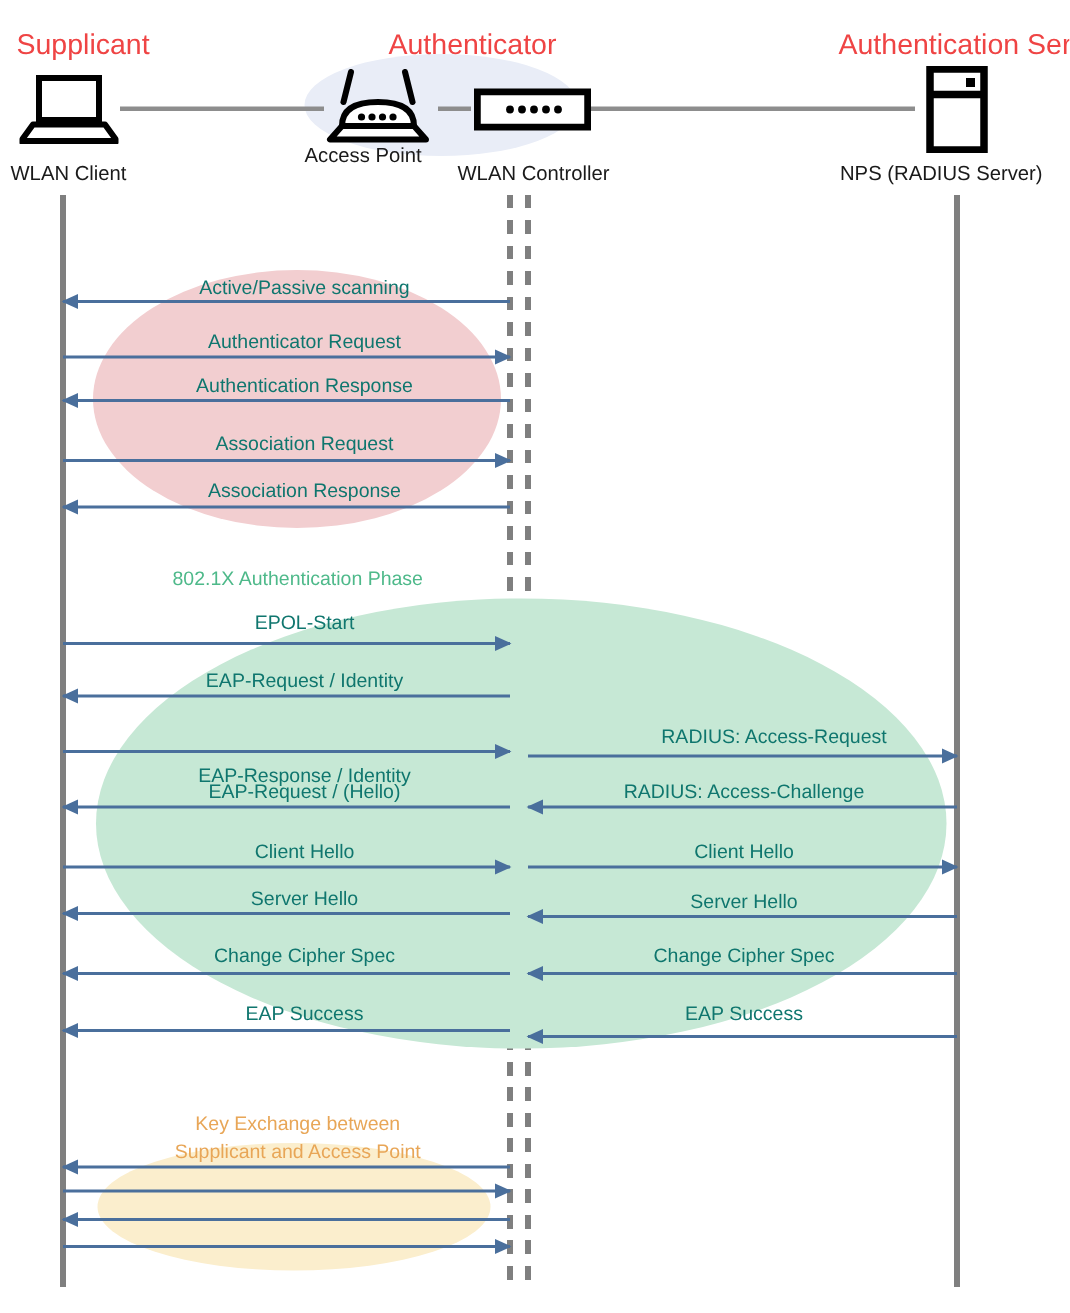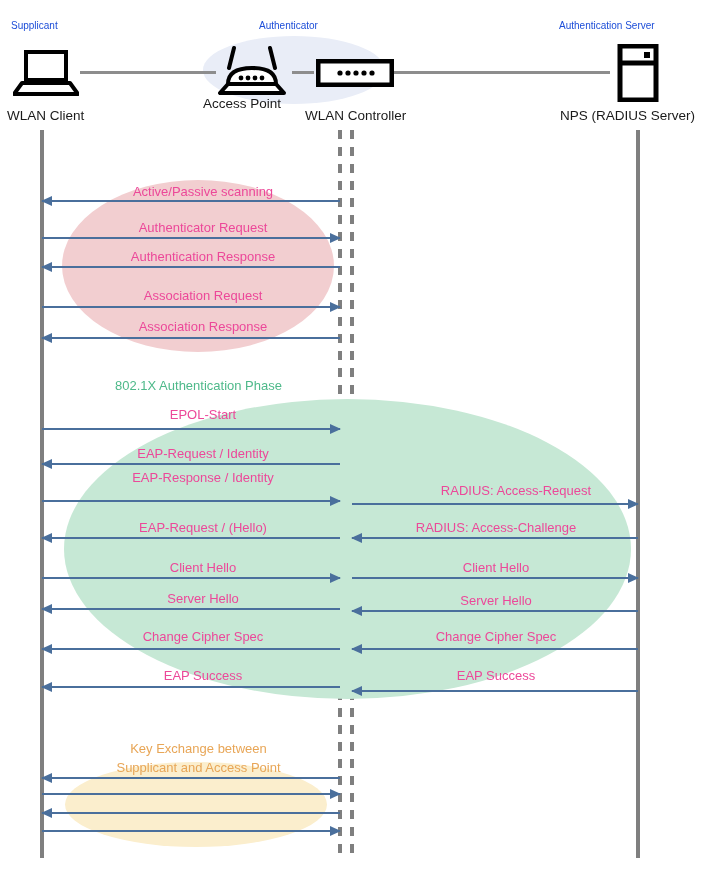--- a/index.html
+++ b/index.html
@@ -14,22 +14,22 @@
     position: relative;
     width: 713px;
     height: 875px;
     background: #ffffff;
     overflow: hidden;
   }
 
   
   .actor-title {
     position: absolute;
-    font-size: 10px;
-    color: #1d4ed8;
+    font-size: 19px;
+    color: #ef4444;
     white-space: nowrap;
   }
   .actor-sub {
     position: absolute;
     font-size: 13.5px;
     color: #1a1a1a;
     white-space: nowrap;
   }
 
   .auth-blob {
@@ -99,21 +99,21 @@
     border-left: 11px solid #4a6f9c;
   }
   .arrow.to-left::after {
     left: -1px;
     border-right: 11px solid #4a6f9c;
   }
 
   .msg-label {
     position: absolute;
     font-size: 13px;
-    color: #ec4899;
+    color: #0f766e;
     text-align: left;
     white-space: nowrap;
     transform: translateX(-50%);
   }
 
   .icon-box { position: absolute; }
 </style>
 </head>
 <body>
 
@@ -200,21 +200,21 @@
 
   <div class="msg-label" style="left:203px; top:319px;">Association Response</div>
   <div class="arrow to-left" style="left:42px; top:337px; width:298px;"></div>
 
   <div class="msg-label" style="left:203px; top:407px;">EPOL-Start</div>
   <div class="arrow to-right" style="left:42px; top:428px; width:298px;"></div>
 
   <div class="msg-label" style="left:203px; top:446px;">EAP-Request / Identity</div>
   <div class="arrow to-left" style="left:42px; top:463px; width:298px;"></div>
 
-  <div class="msg-label" style="left:203px; top:470px;">EAP-Response / Identity</div>
+  <div class="msg-label" style="left:203px; top:509px;">EAP-Response / Identity</div>
   <div class="arrow to-right" style="left:42px; top:500px; width:298px;"></div>
 
   <div class="msg-label" style="left:203px; top:520px;">EAP-Request / (Hello)</div>
   <div class="arrow to-left" style="left:42px; top:537px; width:298px;"></div>
 
   <div class="msg-label" style="left:203px; top:560px;">Client Hello</div>
   <div class="arrow to-right" style="left:42px; top:577px; width:298px;"></div>
 
   <div class="msg-label" style="left:203px; top:591px;">Server Hello</div>
   <div class="arrow to-left" style="left:42px; top:608px; width:298px;"></div>

